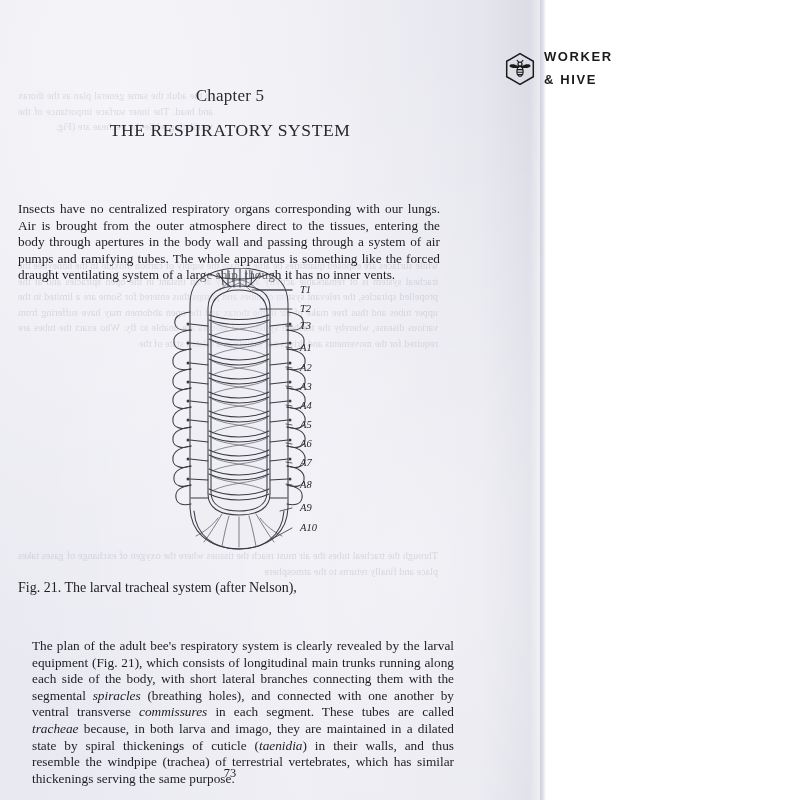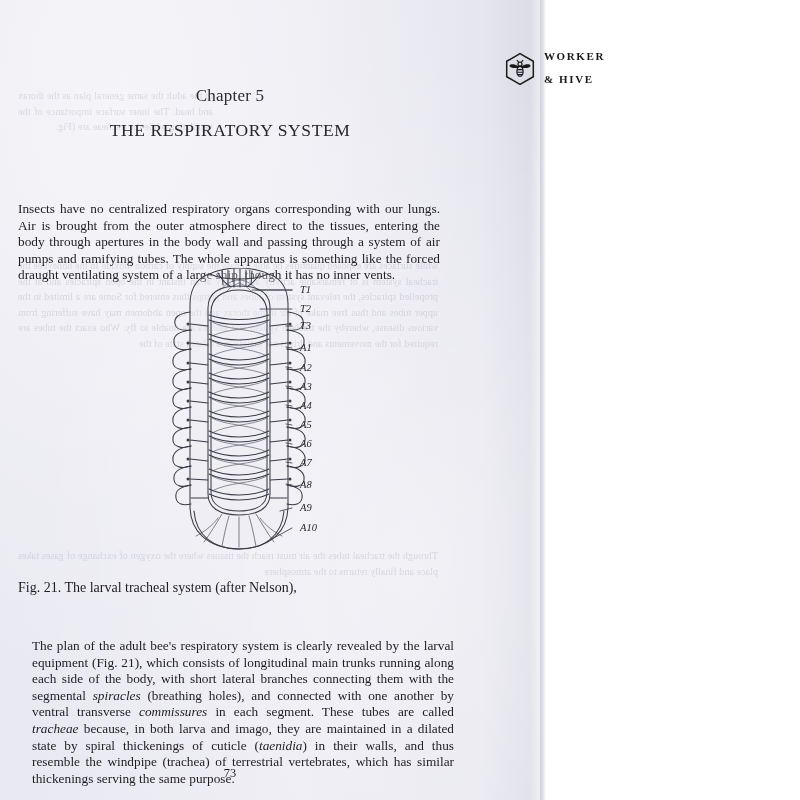--- a/index.html
+++ b/index.html
@@ -74,23 +74,23 @@
   }
   .figure-wrap svg{display:block;}
 
   
   .logo{
     position:absolute;left:503px;top:40px;
     display:flex;align-items:center;gap:7px;
   }
   .logo-mark{width:34px;height:34px;flex:0 0 34px;}
   .logo-text{
-    font-family:Liberation Serif, serif;
+    font-family:Liberation Sans, sans-serif;
     font-weight:700;
-    font-size:11px;
+    font-size:13px;
     line-height:11.4px;
     letter-spacing:1.6px;
     color:#1b1b1b;
     white-space:pre-line;
   }
   .logo-line{display:block;}
 </style>
 </head>
 <body>
 

